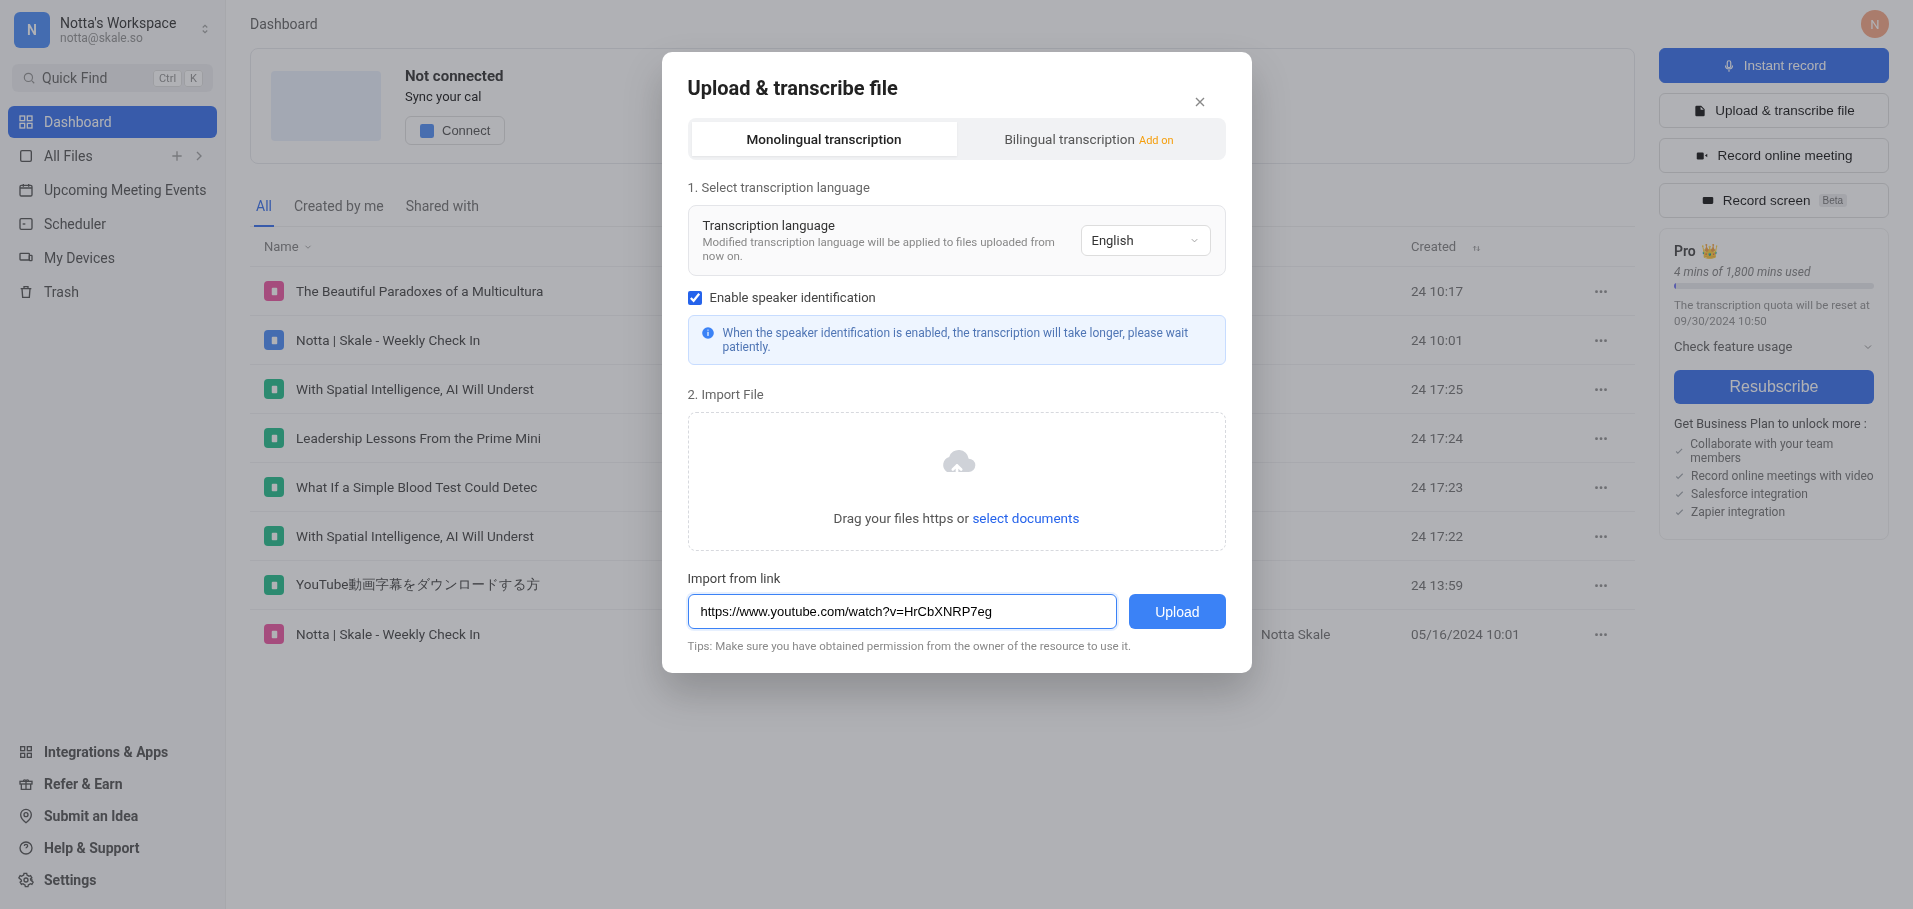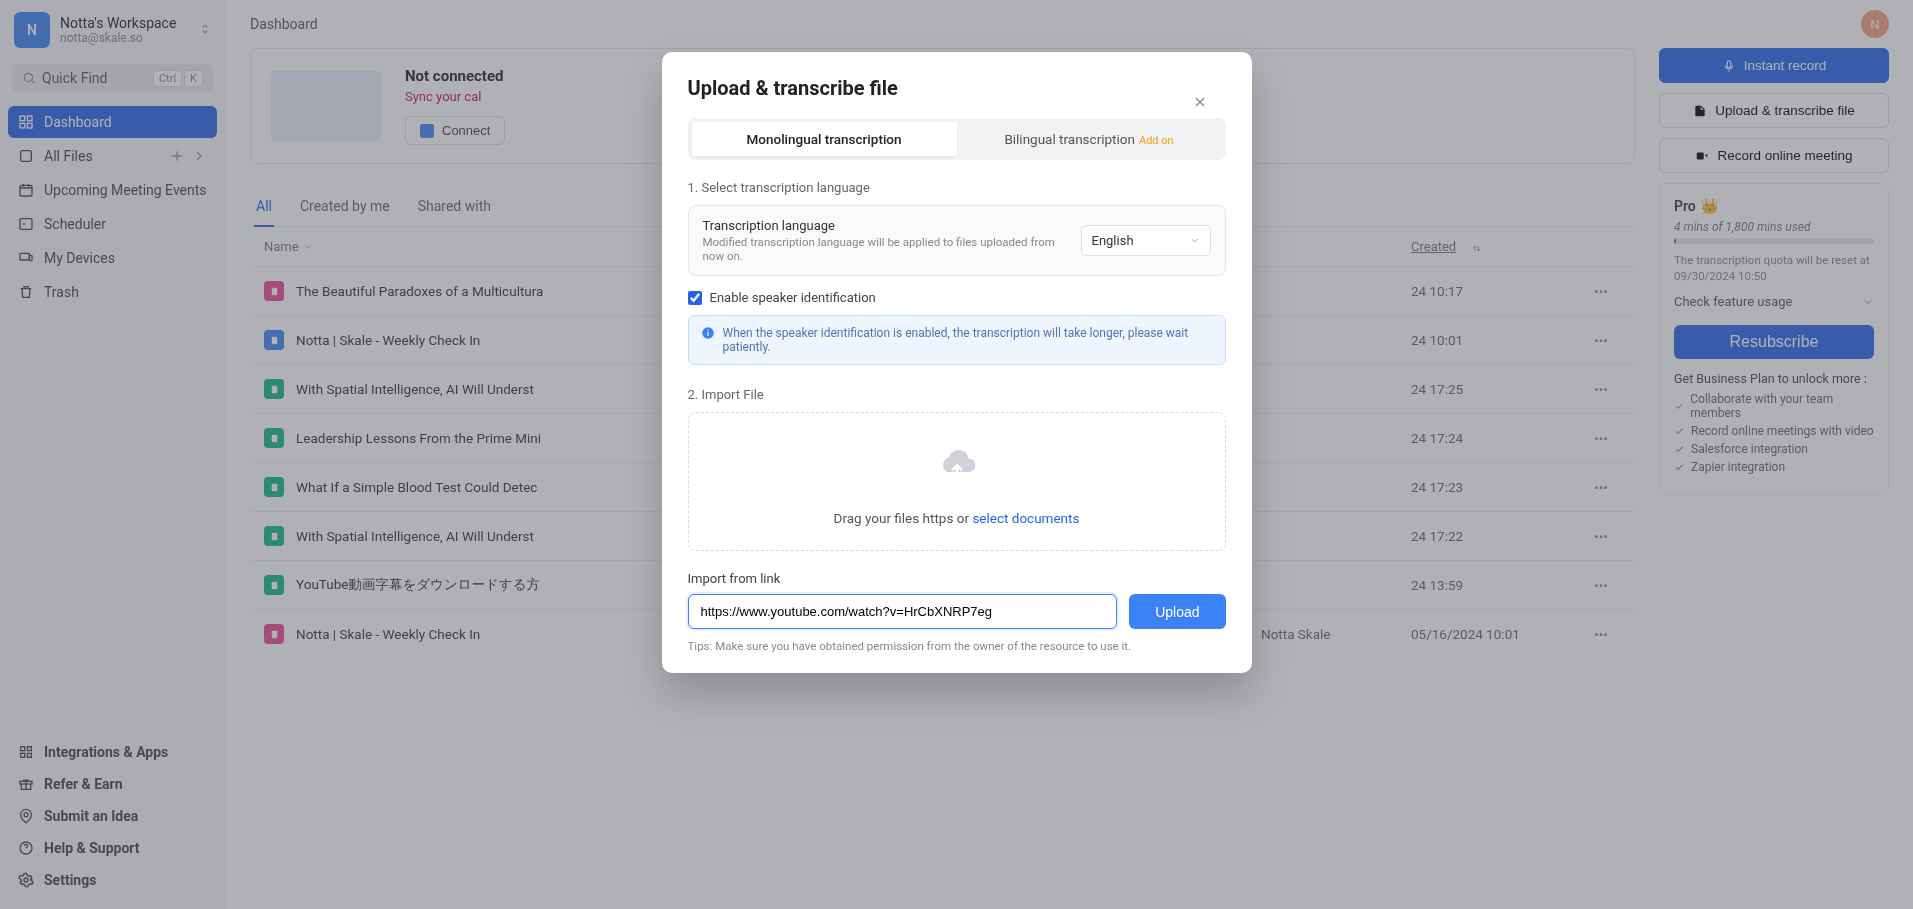--- a/index.html
+++ b/index.html
@@ -58,31 +58,31 @@
   .center { flex:1; min-width:0; }
   .right { width:230px; }
 
   .connect-card {
     border:1px solid #e6e7eb; border-radius:8px;
     padding:18px 20px; display:flex; gap:24px; align-items:center;
     margin-bottom:24px;
   }
   .connect-card .illus { width:110px; height:70px; background:linear-gradient(#e8eefc,#e8eefc); border-radius:4px; position:relative; }
   .connect-card h3{ font-size:15px; margin-bottom:4px; color:#222; }
-  .connect-card p{ font-size:13px; color:#be185d; margin-bottom:12px;}
+  .connect-card p{ font-size:13px; color:#000000; margin-bottom:12px;}
   .connect-btn{ display:inline-flex; align-items:center; gap:8px; border:1px solid #ddd; background:#fff; border-radius:6px; padding:6px 14px; font-size:13px; color:#444; }
 
-  .tabs { display:flex; gap:24px; border-bottom:1px solid #eee; padding:0 4px;}
+  .tabs { display:flex; gap:18px; border-bottom:1px solid #eee; padding:0 4px;}
   .tab { padding:10px 2px 12px; color:#666; cursor:pointer; font-size:14px; position:relative;}
   .tab.active { color:#2563eb; }
   .tab.active::after{ content:""; position:absolute; left:0; right:0; bottom:-1px; height:2px; background:#2563eb;}
 
   .table-head { display:flex; padding:12px 14px; color:#777; font-size:13px;}
   .col-name{ flex:1.7; display:flex; align-items:center; gap:4px;}
-  .col-dur{ width:140px;} .col-creator{width:150px;} .col-date{width:170px; display:flex; align-items:flex-end; gap:15px;text-decoration:underline;} .col-act{width:40px;}
+  .col-dur{ width:140px;} .col-creator{width:150px;} .col-date{width:170px; display:flex; align-items:flex-end; gap:15px;} .col-act{width:40px;}
 
   .file-row{ display:flex; align-items:center; padding:14px 14px; border-top:1px solid #f0f0f2; font-size:13.5px;}
   .row-icon{ width:20px; height:20px; border-radius:4px; margin-right:12px; display:flex; align-items:center; justify-content:center;}
   .row-icon.pink{background:#ec4899;} .row-icon.blue{background:#3b82f6;} .row-icon.green{background:#10b981;}
   .row-icon svg{width:11px;height:11px;color:#fff;}
   .file-row .name{flex:1.7; color:#333; white-space:nowrap; overflow:hidden; text-overflow:ellipsis;}
   .file-row .dur{width:140px; color:#666;}
   .file-row .creator{width:150px; color:#666;}
   .file-row .date{width:170px; color:#666;}
   .file-row .act{width:40px; color:#888; text-align:center;}
@@ -424,20 +424,28 @@
             </svg>
           <span>Upload &amp; transcribe file</span>
         </button>
         <button class="action-btn">
           <svg width="14" height="14" viewBox="0 0 24 24" fill="currentColor">
               <rect x="3" y="6" width="12" height="12" rx="2"></rect>
               <path d="M21 8l-4 3 4 3V8z"></path>
             </svg>
           <span>Record online meeting</span>
         </button>
+        <button class="action-btn">
+          <svg width="14" height="14" viewBox="0 0 24 24" fill="currentColor">
+              <rect x="3" y="5" width="18" height="12" rx="2"></rect>
+              <path d="M9 21h6"></path>
+            </svg>
+          <span>Record screen</span>
+          <span class="badge">Beta</span>
+        </button>
 
         <div class="plan-card">
           <div class="plan-top">
             <span>Pro</span>
             <span>👑</span>
           </div>
           <div class="plan-usage">4 mins of 1,800 mins used</div>
           <div class="bar">
               <div style="width:1%"></div>
             </div>

